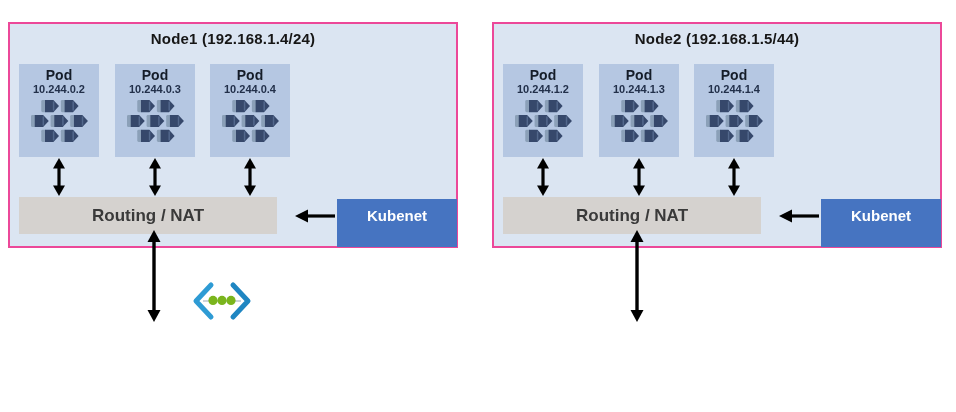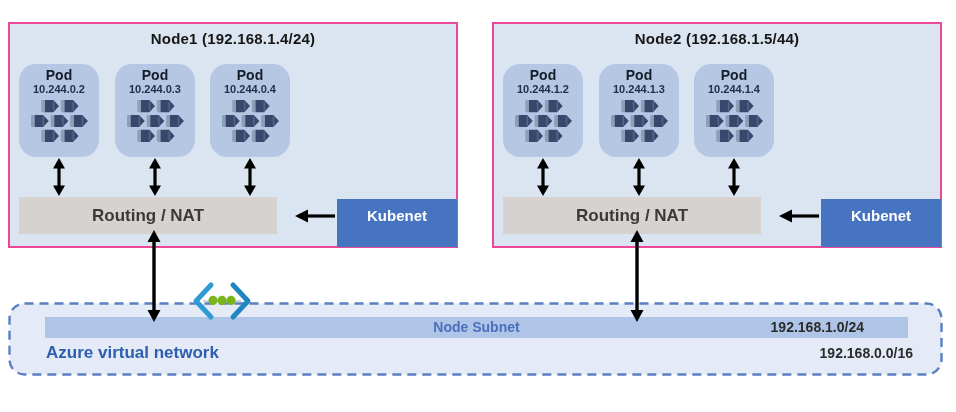--- a/index.html
+++ b/index.html
@@ -12,21 +12,21 @@
     position:absolute;top:22px;width:450px;height:226px;
     background:#dbe5f2;border:2px solid #ec4899;box-sizing:border-box;z-index:1;
   }
   .node-title{
     position:absolute;top:6px;left:0;right:0;text-align:center;
     font-size:15px;font-weight:bold;color:#161616;letter-spacing:.2px;
   }
   
   .pod{
     position:absolute;top:40px;width:80px;height:93px;background:#b5c7e2;
-    text-align:center;box-sizing:border-box;border-radius:17px;
+    text-align:center;box-sizing:border-box;
   }
   .pod-label{font-size:14px;font-weight:bold;color:#141c28;margin-top:4px;line-height:15px;}
   .pod-ip{font-size:11px;font-weight:bold;color:#22304a;line-height:13px;}
   .pod-icon{display:block;margin:4px auto 0 auto;}
   
   .routing{
     position:absolute;left:9px;top:173px;width:258px;height:37px;background:#d5d2cf;
     text-align:center;line-height:37px;font-size:17px;font-weight:bold;color:#3a3a3a;
   }
   .kubenet{
@@ -181,31 +181,20 @@
     <div class="kubenet">Kubenet</div>
   </div>
 
   <svg class="arrow" style="left:145px;top:230px" width="18" height="92">
       <use href="#dblv-tall" xlink:href="#dblv-tall"></use>
     </svg>
   <svg class="arrow" style="left:628px;top:230px" width="18" height="92">
       <use href="#dblv-tall" xlink:href="#dblv-tall"></use>
     </svg>
 
-  <div class="vnet">
-    <svg class="vnet-border" width="935" height="74">
-      <rect x="1.5" y="1.5" width="932" height="71" rx="15" fill="#e4ebf7" stroke="#5b7fc0" stroke-width="2.4" stroke-dasharray="9,6"></rect>
-    </svg>
-    <div class="subnet-bar">
-      <div class="subnet-label">Node Subnet</div>
-      <div class="subnet-cidr">192.168.1.0/24</div>
-    </div>
-    <div class="vnet-label">Azure virtual network</div>
-    <div class="vnet-cidr">192.168.0.0/16</div>
-  </div>
 
   <svg class="vnet-icon" width="64" height="48" viewBox="0 0 64 48">
     <line x1="13" y1="24" x2="51" y2="24" stroke="#cdd3da" stroke-width="2"></line>
     <polyline points="21,8 6,24 21,40" fill="none" stroke="#2e9bd4" stroke-width="5" stroke-linecap="round" stroke-linejoin="round"></polyline>
     <polyline points="43,8 58,24 43,40" fill="none" stroke="#1f86c2" stroke-width="5" stroke-linecap="round" stroke-linejoin="round"></polyline>
     <circle cx="23" cy="23.4" r="4.6" fill="#7ab51d"></circle>
     <circle cx="32" cy="23.4" r="4.6" fill="#7ab51d"></circle>
     <circle cx="41" cy="23.4" r="4.6" fill="#7ab51d"></circle>
   </svg>
 

